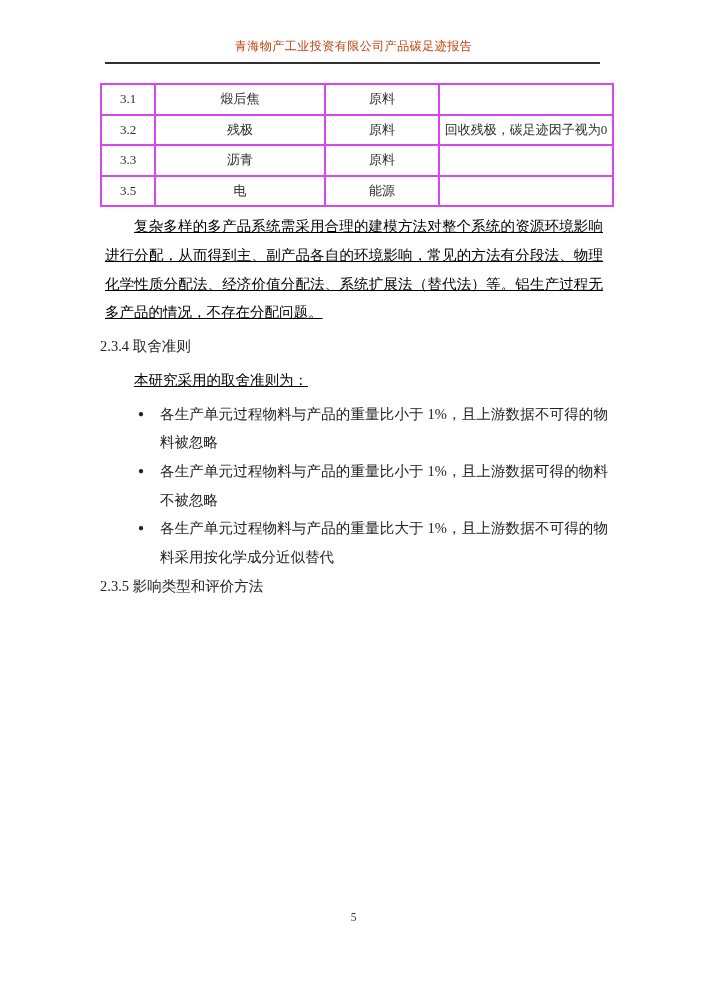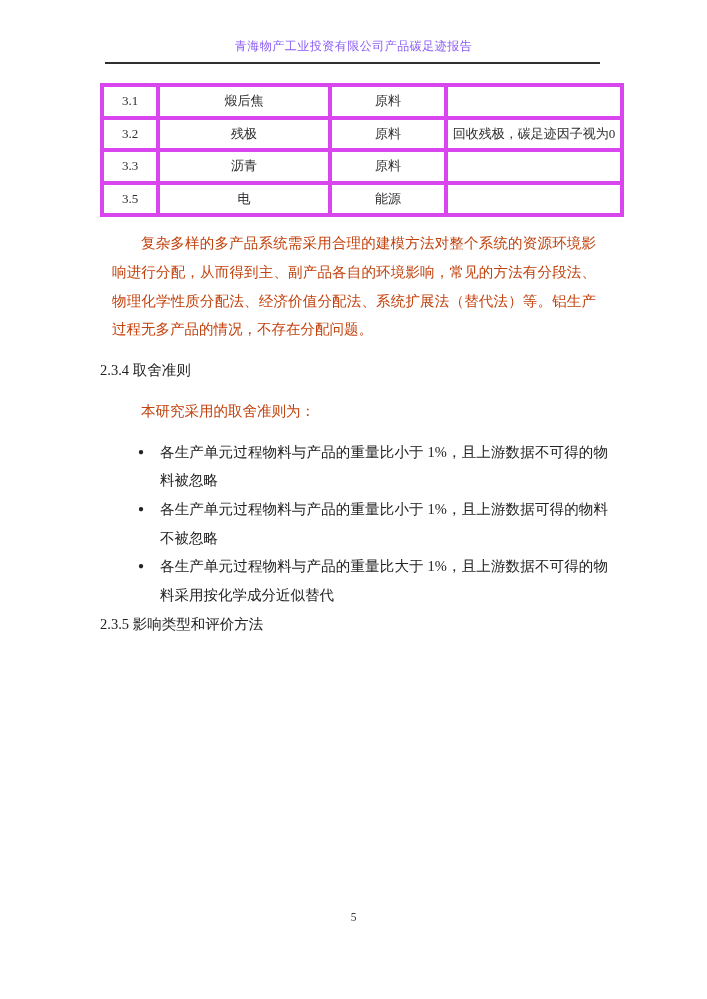--- a/index.html
+++ b/index.html
@@ -8,37 +8,37 @@
     width:707px;height:999px;
     background:#ffffff;
     font-family:"Liberation Serif","DejaVu Serif",serif;
     color:#2a2a2a;
     overflow:hidden;
   }
   .header{
     position:absolute;top:38px;left:0;right:0;
     text-align:center;
     font-size:12px;
-    color:#8b5cf6;
+    color:#c2410c;
     letter-spacing:0.5px;
   }
   .header-rule{
     position:absolute;top:62px;left:105px;width:495px;
     border-top:2px solid #2f2f2f;
   }
   .content{
     position:absolute;top:83px;left:100px;width:508px;
   }
   table.mat{
     width:508px;
     border-collapse:collapse;
     table-layout:fixed;
   }
   table.mat td{
-    border:4px solid #d946ef;
+    border:2px solid #d946ef;
     height:28.6px;
     font-size:13px;
     text-align:center;
     vertical-align:middle;
     color:#2d2d2d;
     padding:0;
     overflow:hidden;
     white-space:nowrap;
   }
   td.c-no{width:52px;}
@@ -46,25 +46,26 @@
   td.c-cat{width:112px;font-family:Liberation Serif, serif;}
   td.c-note{width:172px;text-align:left;padding-left:5px;font-size:12.6px;margin-top:8px;}
   .body-text{margin-top:3px;}
   .heading{
     margin:0;
     font-size:14.5px;
     line-height:28.7px;
     color:#222;
   }
   .para{
-    margin:12px;
+    margin:5px;
     font-size:14.5px;
     line-height:28.7px;
     text-align:justify;
-    color:#c2410c;
+    color:#000000;
+    text-decoration:underline;
   }
   .indent{text-indent:2em;}
   .bullet-list{margin-left:36px;}
   .bullet-item{
     position:relative;
     padding-left:24px;
     font-size:14.5px;
     line-height:28.7px;
     text-align:justify;
     color:#222;

